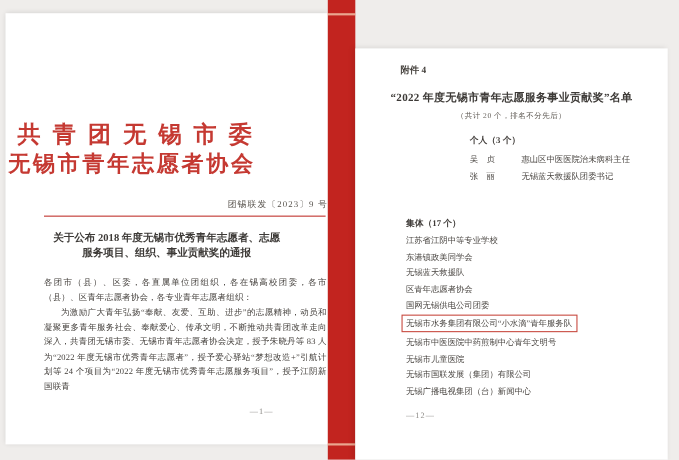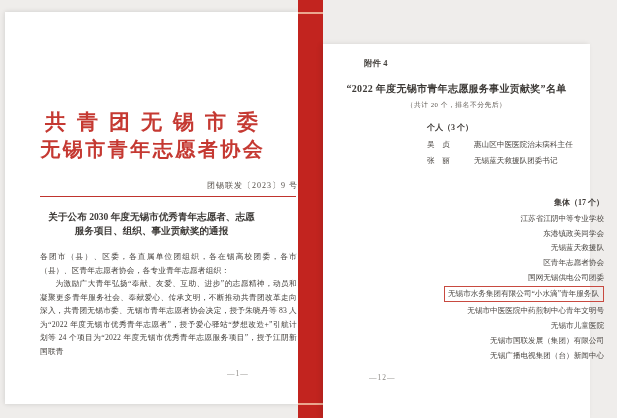--- a/index.html
+++ b/index.html
@@ -4,69 +4,69 @@
 <style>
   html,body{margin:0;padding:0;}
   body{
     width:617px;height:418px;position:relative;overflow:hidden;
     background:#efedeb;
     font-family:"Liberation Serif","DejaVu Serif",serif;
   }
   .page{position:absolute;background:#ffffff;box-shadow:0 0 5px rgba(0,0,0,.14);}
   
   #left-page{left:5px;top:12px;width:293px;height:392px;}
-  .org-title{position:absolute;left:0;top:98px;width:100%;text-align:center;
+  .org-title{position:absolute;left:0;top:98px;width:100%;text-align:left;
     color:#c53932;font-weight:bold;}
   .org-line1{font-size:21px;letter-spacing:11px;text-indent:11px;line-height:24px;}
   .org-line2{font-size:20px;letter-spacing:2.5px;text-indent:2.5px;line-height:24px;margin-top:3px;}
   .doc-number{position:absolute;left:0;top:168px;width:100%;text-align:right;
     font-size:8px;color:#55504a;letter-spacing:1px;}
   .red-rule{position:absolute;left:35px;top:184px;width:256px;height:0;
     border-top:1.6px solid #c0342e;}
   .doc-title{position:absolute;left:0;top:198px;width:100%;text-align:center;
     font-size:9.6px;font-weight:bold;color:#3d3a37;line-height:13.5px;}
   .doc-body{position:absolute;left:35px;top:238px;width:257px;
     font-size:7.7px;color:#45413d;line-height:13.5px;text-align:justify;letter-spacing:.2px;}
   .doc-body p{margin:0;}
   .doc-body p.indent{text-indent:2em;}
   .pagenum{position:absolute;font-size:7.5px;color:#8a8884;letter-spacing:1px;}
   #left-pagenum{top:357px;left:222px;}
   
   #red-bar{position:absolute;left:298px;top:0;width:25px;height:418px;background:#c2241f;}
   #red-bar .edge{position:absolute;left:0;width:100%;height:1.5px;background:rgba(255,236,205,.65);}
   
-  #right-page{left:323px;top:44px;width:267px;height:374px;box-shadow:-2px 0 5px rgba(0,0,0,.10);}
+  #right-page{left:323px;top:44px;width:267px;height:374px;box-shadow:-2px 0 5px rgba(0,0,0,.10);padding-left:17px;}
   .attach-label{position:absolute;left:41px;top:14px;font-size:8.5px;font-weight:bold;color:#44403c;}
   .list-title{position:absolute;left:0;top:38px;width:100%;text-align:center;
     font-size:10px;font-weight:bold;color:#3d3a37;letter-spacing:.3px;}
   .list-subtitle{position:absolute;left:0;top:56px;width:100%;text-align:center;
     font-size:6.8px;color:#5c5751;letter-spacing:.5px;}
   .section-header{font-size:8px;font-weight:bold;color:#3f3b38;}
   #individuals-block{position:absolute;left:64px;top:78px;width:195px;margin-left:40px;}
   .ind-row{display:flex;margin-top:6.6px;font-size:7.6px;color:#4a4642;}
   .ind-name{width:47px;white-space:pre;}
   .ind-desc{flex:1;}
-  #groups-block{position:absolute;left:81px;top:153px;width:200px;text-align:right;}
+  #groups-block{position:absolute;left:46px;top:153px;width:200px;}
   .grp-row{font-size:7.6px;color:#4a4642;margin-top:6.8px;line-height:8px;white-space:nowrap;font-family:Liberation Serif, serif;}
   .grp-row.boxed{display:inline-block;border:1px solid #c84a40;padding:2.5px 4px 3px 3px;
     margin-left:-4px;margin-top:4.5px;margin-bottom:-1.5px;}
   #right-pagenum{top:329px;left:46px;}
 </style>
 </head>
 <body>
 
 <div class="page" id="left-page">
   <div class="org-title">
     <div class="org-line1">共青团无锡市委</div>
     <div class="org-line2">无锡市青年志愿者协会</div>
   </div>
   <div class="doc-number">团锡联发〔2023〕9 号</div>
   <div class="red-rule"></div>
   <div class="doc-title">
-    <div>关于公布 2030 年度无锡市优秀青年志愿者、志愿</div>
+    <div>关于公布 2018 年度无锡市优秀青年志愿者、志愿</div>
     <div>服务项目、组织、事业贡献奖的通报</div>
   </div>
   <div class="doc-body">
     <p>各团市（县）、区委，各直属单位团组织，各在锡高校团委，各市（县）、区青年志愿者协会，各专业青年志愿者组织：</p>
     <p class="indent">为激励广大青年弘扬“奉献、友爱、互助、进步”的志愿精神，动员和凝聚更多青年服务社会、奉献爱心、传承文明，不断推动共青团改革走向深入，共青团无锡市委、无锡市青年志愿者协会决定，授予朱晓丹等 83 人为“2022 年度无锡市优秀青年志愿者”，授予爱心驿站“梦想改造+”引航计划等 24 个项目为“2022 年度无锡市优秀青年志愿服务项目”，授予江阴新国联青</p>
   </div>
   <div class="pagenum" id="left-pagenum">—1—</div>
 </div>
 
 <div id="red-bar">

